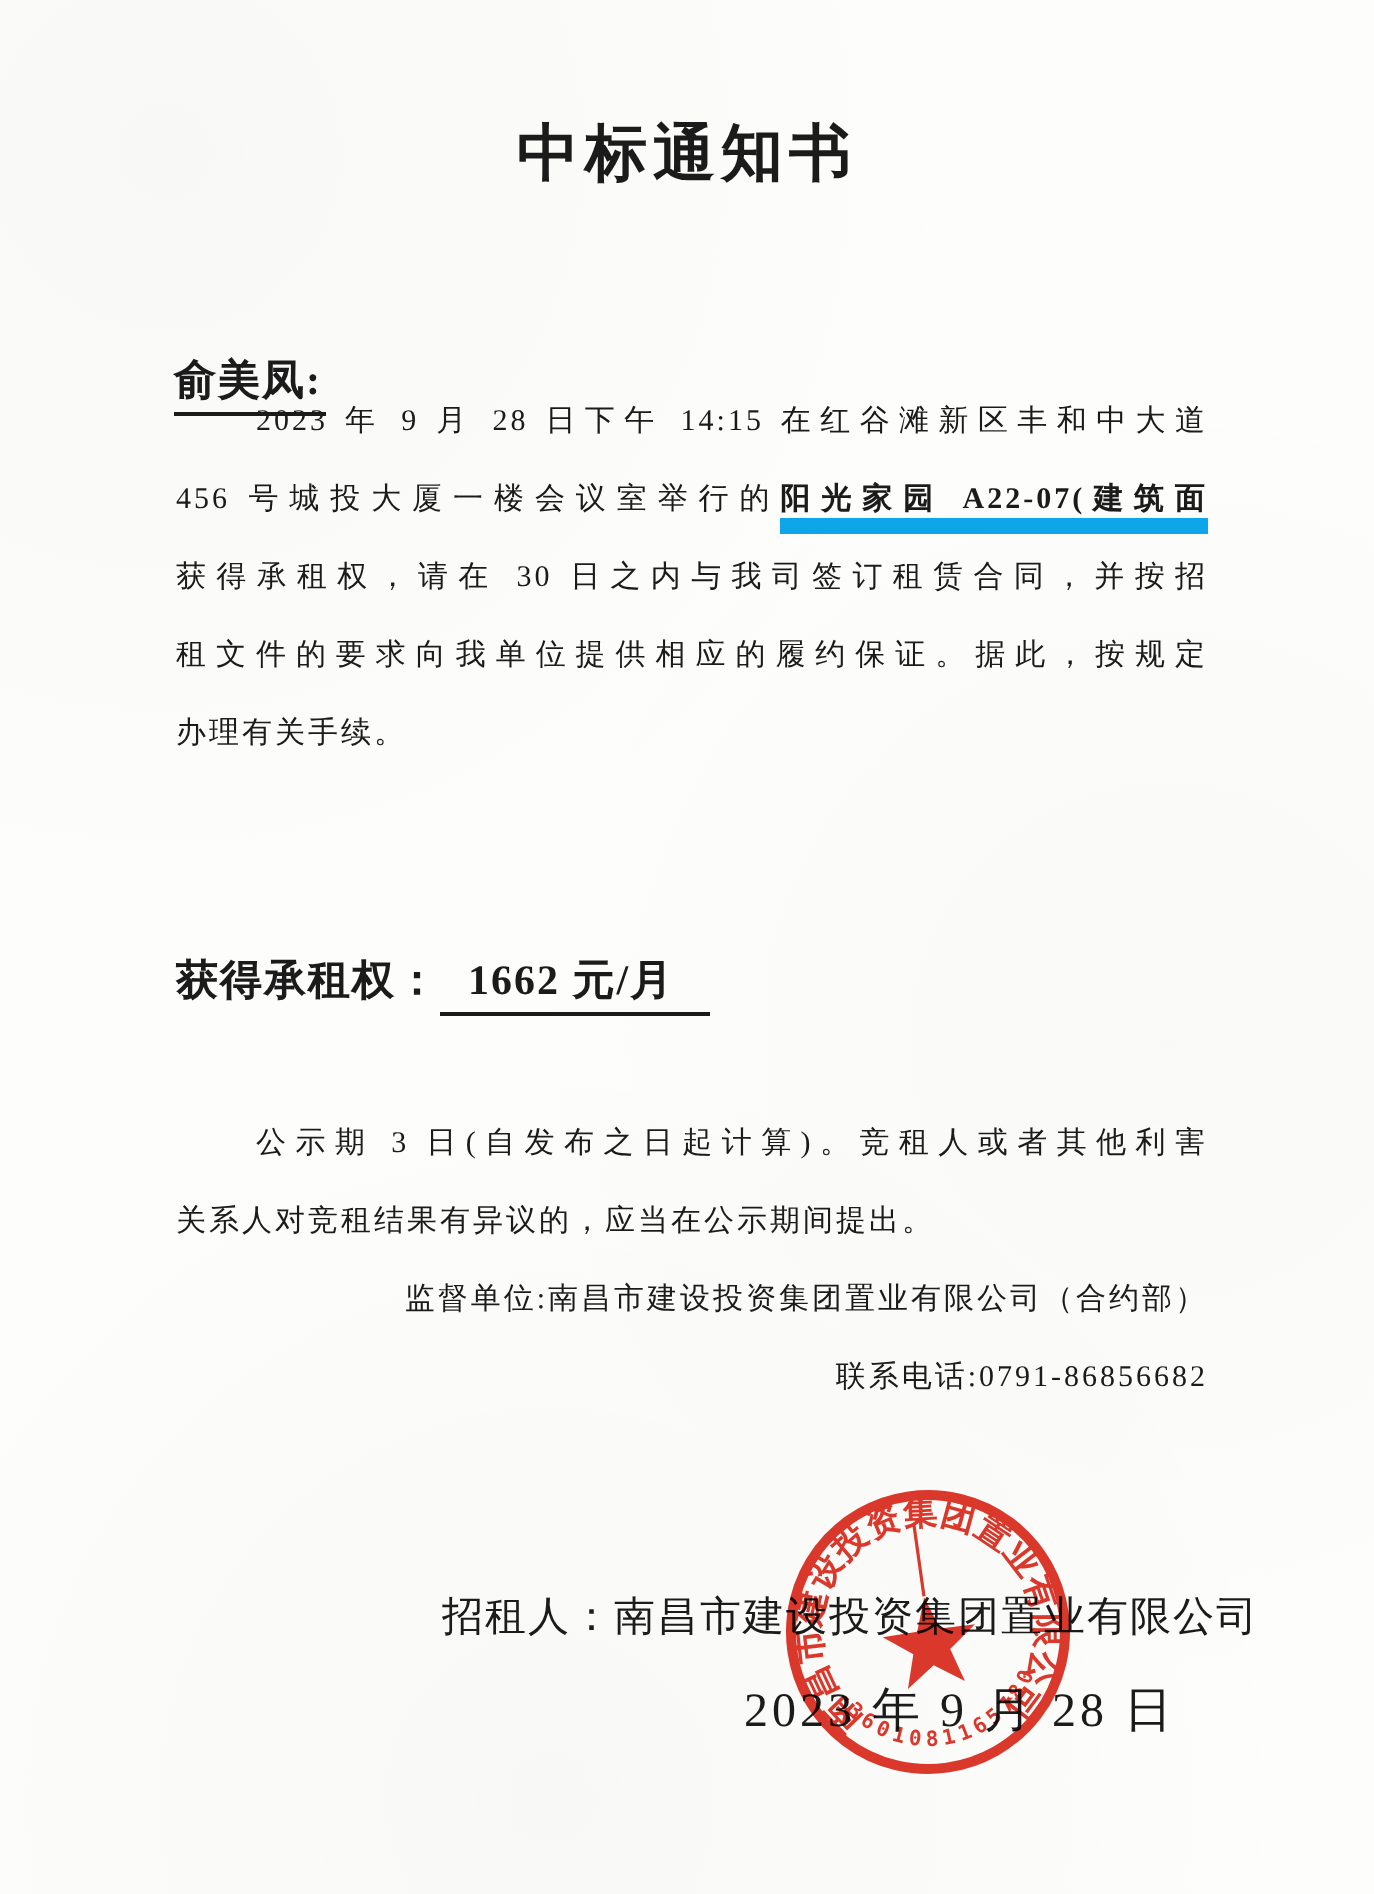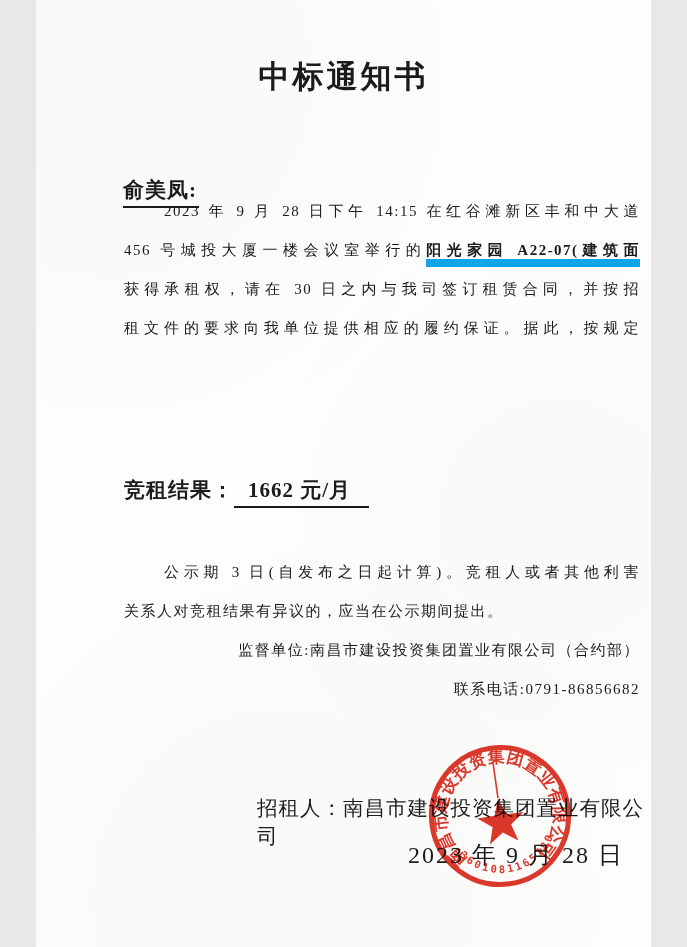--- a/index.html
+++ b/index.html
@@ -1,18 +1,18 @@
 <!DOCTYPE html>
 <html style="--seal-color: #dc2a1c;"><head>
 <meta charset="utf-8">
 <style>
   html,body{margin:0;padding:0;background:#e8e8e8;}
   .page{
     position:relative;
-    width:615px;height:947px;
+    width:687px;height:947px;
     margin:0 auto;
     background:#fdfdfc;
     font-family:"Liberation Serif","DejaVu Serif",serif;
     color:#1b1b1b;
     overflow:hidden;
   }
   
   .page::before{
     content:"";position:absolute;inset:0;pointer-events:none;
     background:
@@ -88,24 +88,25 @@
 
   <h1 class="doc-title">中标通知书</h1>
 
   <div class="salutation">俞美凤:</div>
 
   <div class="para para-1">
     <div class="line j indent"><span>2023 年 9 月 28 日下午 14:15 在红谷滩新区丰和中大道</span></div>
     <div class="line j"><span>456 号城投大厦一楼会议室举行的</span><span class="mark">阳光家园 A22-07(建筑面</span></div>
     <div class="line j"><span>获得承租权，请在 30 日之内与我司签订租赁合同，并按招</span></div>
     <div class="line j"><span>租文件的要求向我单位提供相应的履约保证。据此，按规定</span></div>
+    <div class="line"><span>办理有关手续。</span></div>
   </div>
 
   <div class="result-line">
-    <span class="result-label">竞租结果：</span><span class="result-value">1662 元/月</span>
+    <span class="result-label">获得承租权：</span><span class="result-value">1662 元/月</span>
   </div>
 
   <div class="para para-2">
     <div class="line j indent"><span>公示期 3 日(自发布之日起计算)。竞租人或者其他利害</span></div>
     <div class="line"><span>关系人对竞租结果有异议的，应当在公示期间提出。</span></div>
     <div class="line indent"><span>监督单位:南昌市建设投资集团置业有限公司（合约部）</span></div>
     <div class="line indent"><span>联系电话:0791-86856682</span></div>
   </div>
 
   <div class="issuer-line">招租人：南昌市建设投资集团置业有限公司</div>

